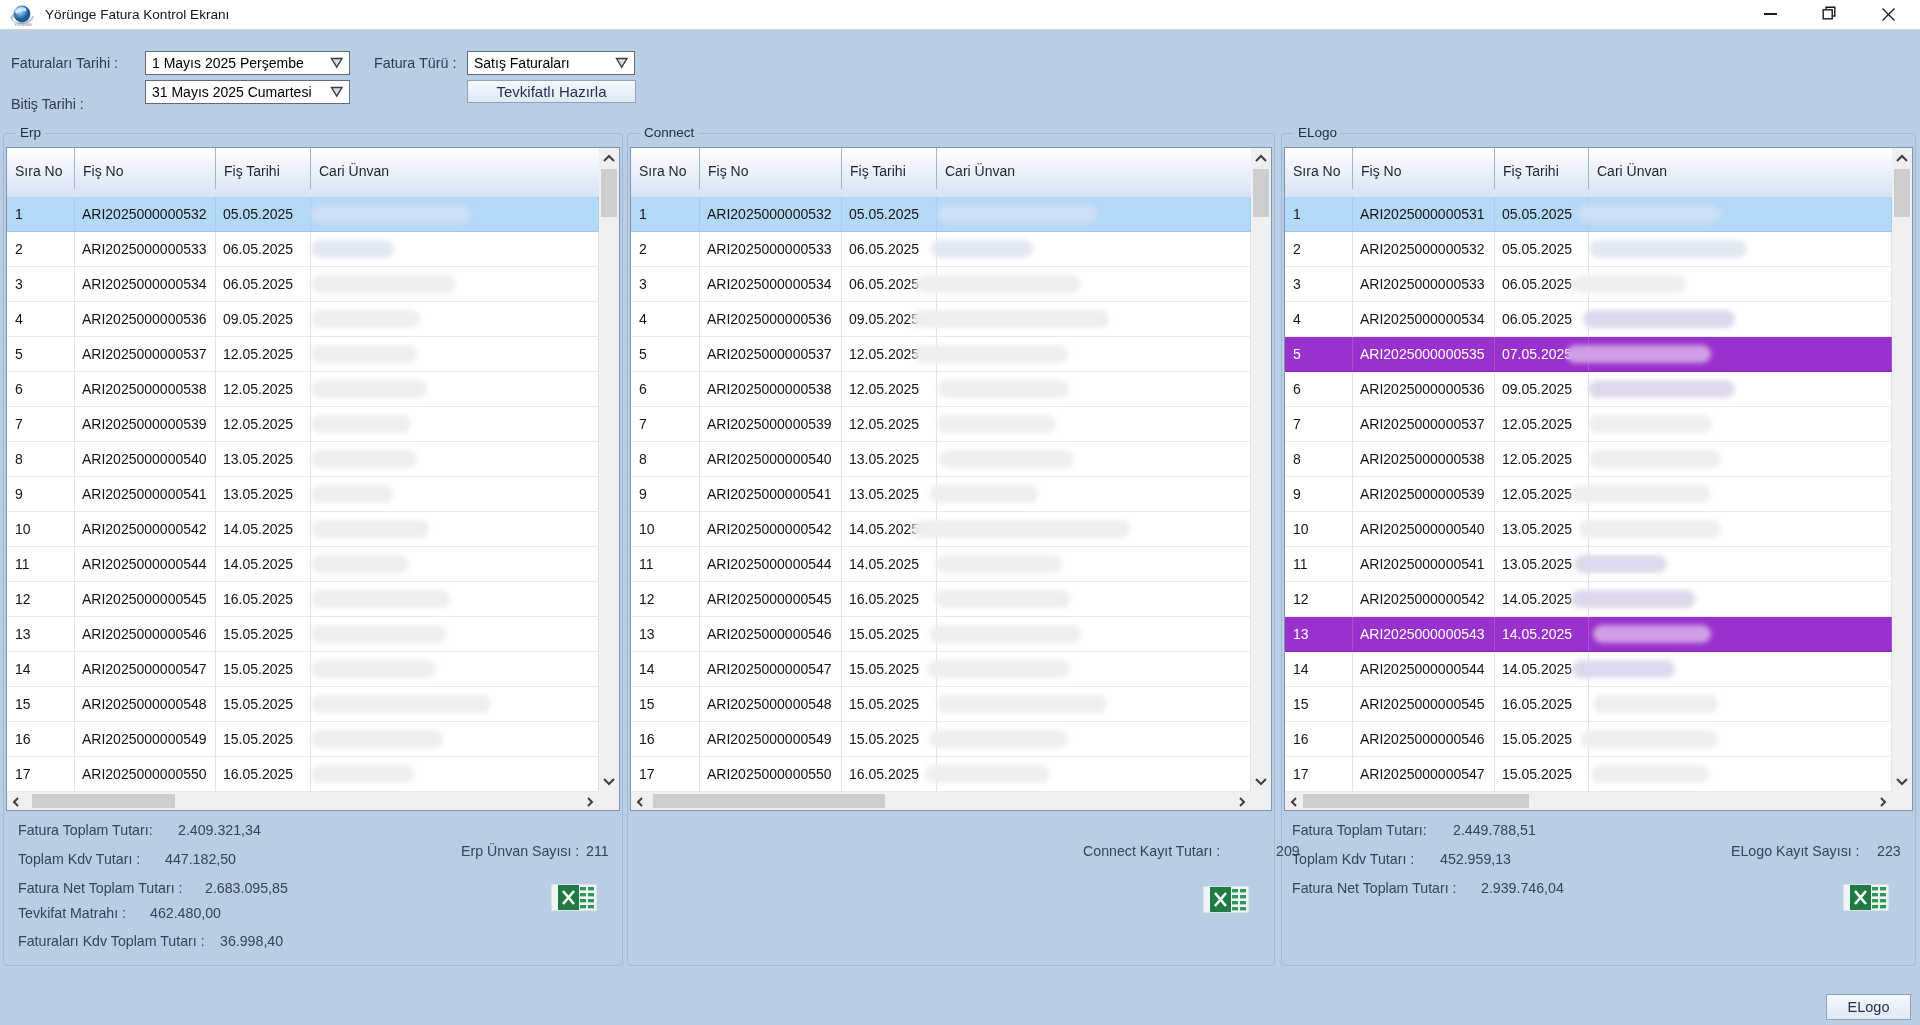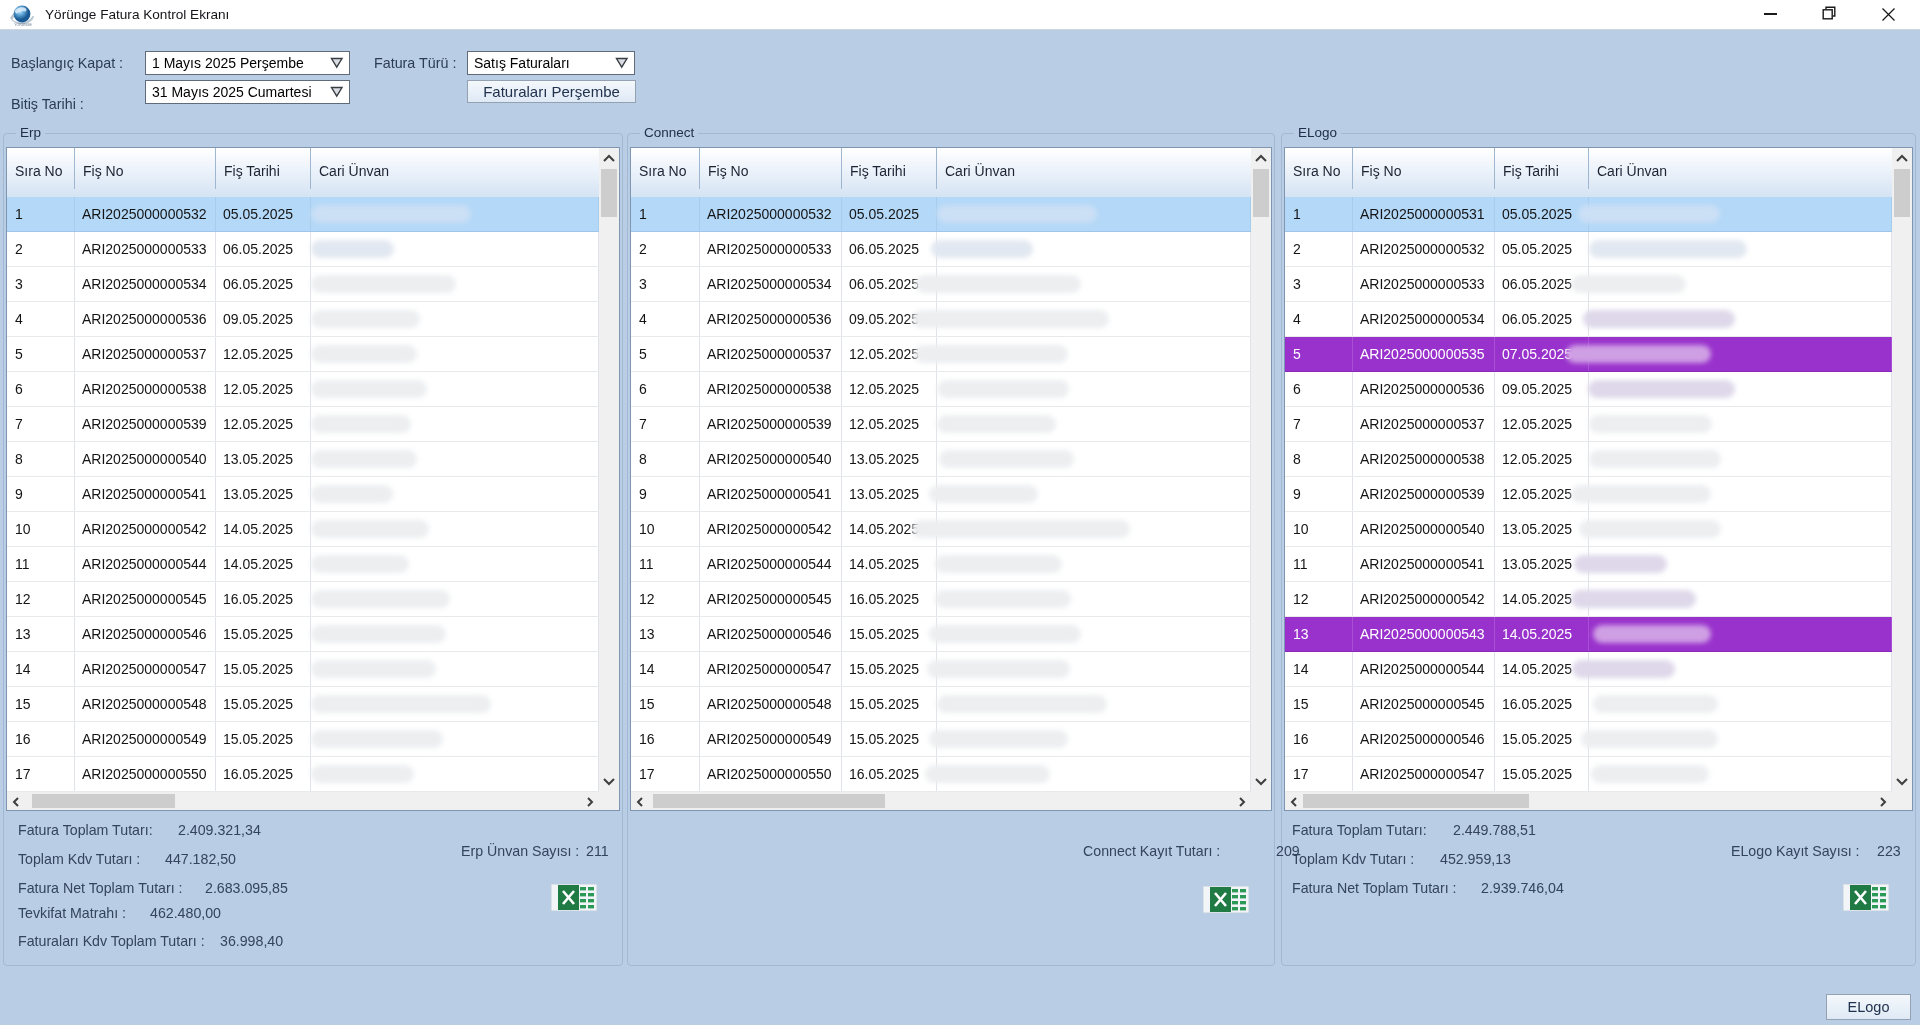--- a/index.html
+++ b/index.html
@@ -52,42 +52,42 @@
 </svg>
 <div class="abs title">Yörünge Fatura Kontrol Ekranı</div>
 <div class="abs" style="left:1764px;top:13px;width:13px;height:1.5px;background:#1a1a1a"></div>
 <svg class="abs" style="left:1822px;top:6px" width="14" height="14" viewBox="0 0 14 14">
 <path d="M4 3.2 L4 1.2 L12.8 1.2 L12.8 10 L10.8 10" fill="none" stroke="#1a1a1a" stroke-width="1.4"></path>
 <rect x="1.2" y="3.8" width="9" height="9" fill="none" stroke="#1a1a1a" stroke-width="1.4"></rect>
   </svg>
 <svg class="abs" style="left:1881px;top:7px" width="15" height="15" viewBox="0 0 15 15">
 <path d="M1.5 1.5 L13.5 13.5 M13.5 1.5 L1.5 13.5" stroke="#1a1a1a" stroke-width="1.3"></path>
   </svg>
-<div class="abs lbl" style="left:11px;top:55px">Başlangıç Kapat :</div>
+<div class="abs lbl" style="left:11px;top:55px">Faturaları Tarihi :</div>
 <div class="abs lbl" style="left:11px;top:96px">Bitiş Tarihi :</div>
 <div class="abs lbl" style="left:374px;top:55px">Fatura Türü :</div>
 <div class="abs combo" style="left:145px;top:51px;width:205px;height:24px">
     <span class="tx">1 Mayıs 2025 Perşembe</span>
   </div>
 <svg class="abs" style="left:330px;top:57px" width="14" height="12" viewBox="0 0 14 12">
     <path d="M1.5 1.5 L12 1.5 L6.75 10.2 Z" fill="#d9dde2" stroke="#383d44" stroke-width="1.4"></path>
   </svg>
 <div class="abs combo" style="left:145px;top:80px;width:205px;height:24px">
     <span class="tx">31 Mayıs 2025 Cumartesi</span>
   </div>
 <svg class="abs" style="left:330px;top:86px" width="14" height="12" viewBox="0 0 14 12">
     <path d="M1.5 1.5 L12 1.5 L6.75 10.2 Z" fill="#d9dde2" stroke="#383d44" stroke-width="1.4"></path>
   </svg>
 <div class="abs combo" style="left:467px;top:51px;width:168px;height:24px">
     <span class="tx">Satış Faturaları</span>
   </div>
 <svg class="abs" style="left:615px;top:57px" width="14" height="12" viewBox="0 0 14 12">
     <path d="M1.5 1.5 L12 1.5 L6.75 10.2 Z" fill="#d9dde2" stroke="#383d44" stroke-width="1.4"></path>
   </svg>
-<div class="abs btn" style="left:467px;top:80px;width:169px;height:23px;line-height:22px">Faturaları Perşembe</div>
+<div class="abs btn" style="left:467px;top:80px;width:169px;height:23px;line-height:22px">Tevkifatlı Hazırla</div>
 <div class="abs gbox" style="left:3px;top:133px;width:620px;height:833px"></div>
 <div class="abs glabel" style="left:16px;top:125px">Erp</div>
 <div class="abs grid" style="left:6px;top:147px;width:614px;height:664px">
 <div class="abs ghead" style="width:612px;height:49px">
 <div class="hcell" style="left:0px;width:68px">
         <span>Sıra No</span>
       </div>
 <div class="hcell" style="left:68px;width:141px">
         <span>Fiş No</span>
       </div>

